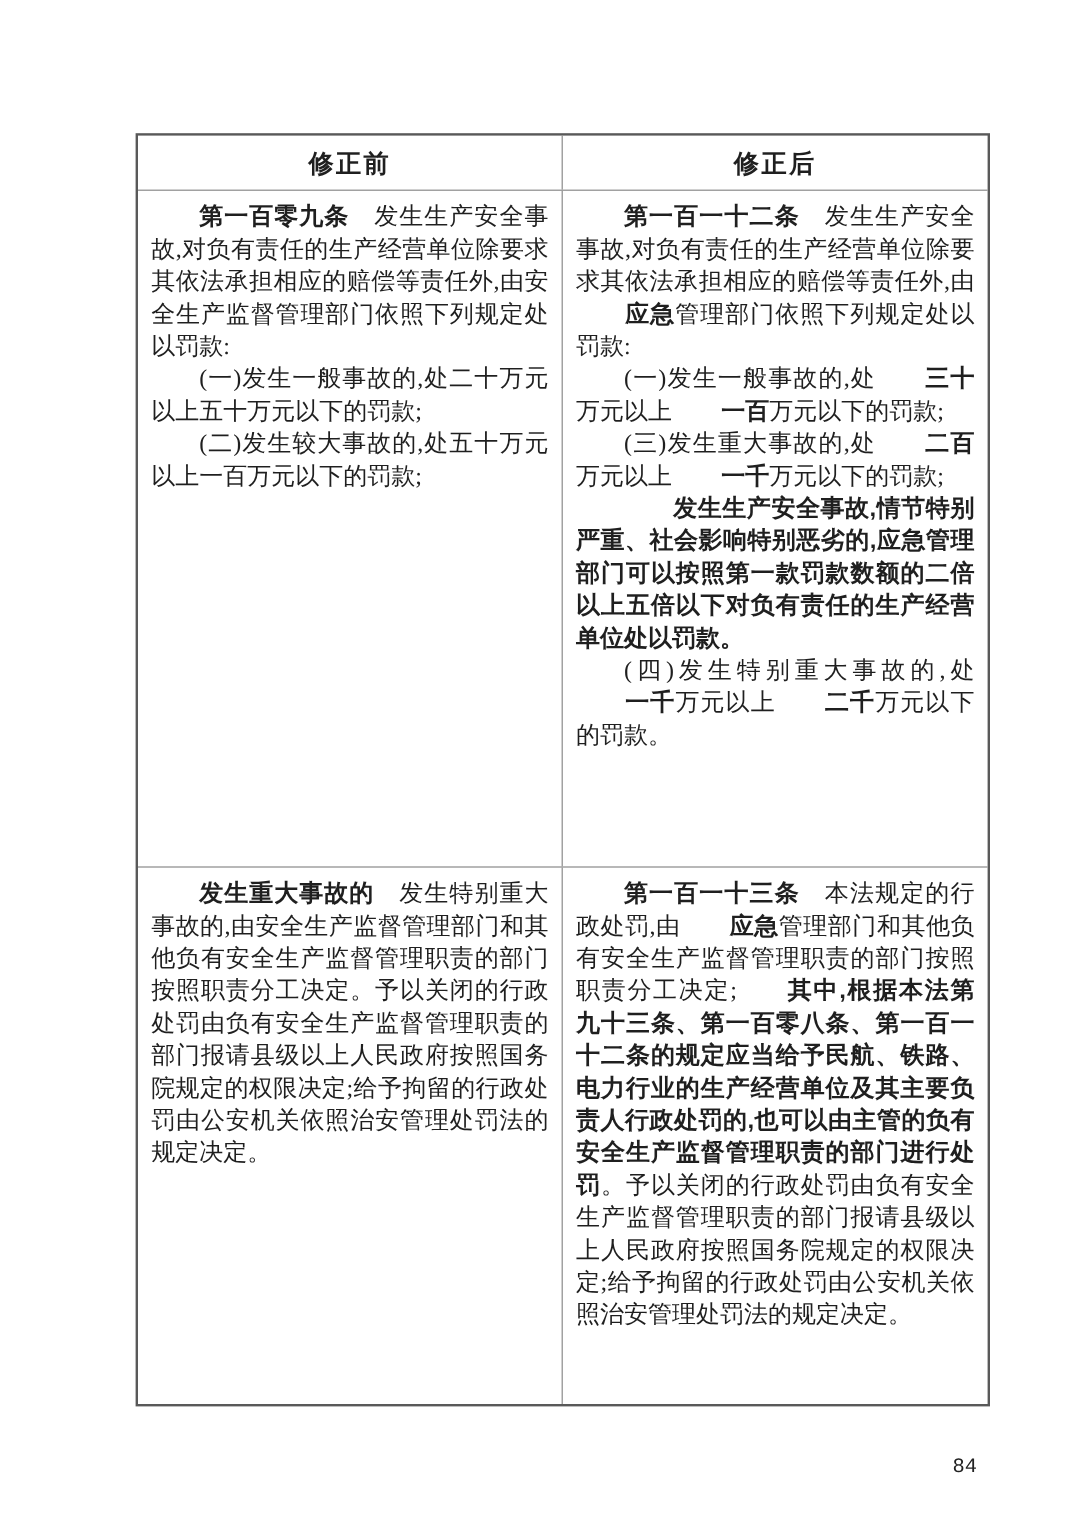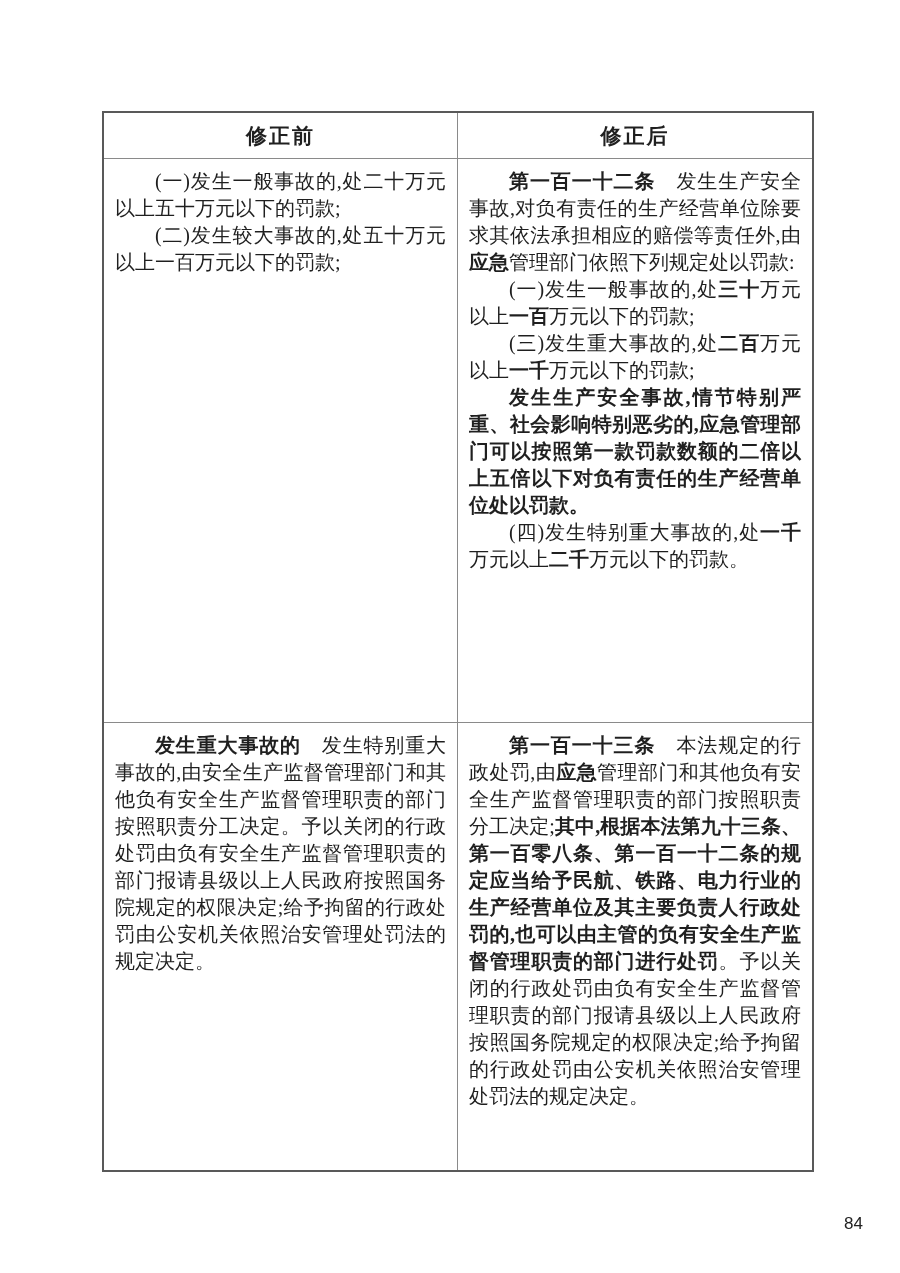--- a/index.html
+++ b/index.html
@@ -13,21 +13,21 @@
     width:900px;height:1273px;
     background:var(--bg);
     font-family:"Liberation Serif", serif;
     color:var(--text-color);
     position:relative;
     overflow:hidden;
   }
   .page{position:absolute;inset:0;}
   .doc-table{
     position:absolute;
-    left:102px;top:111px;
+    left:113px;top:111px;
     width:712px;
     border:2px solid var(--border-outer);
     box-sizing:border-box;
     background:var(--bg);
   }
   .t-head{
     display:flex;
     height:45px;
     border-bottom:1.5px solid var(--border-inner);
   }
@@ -60,44 +60,46 @@
     line-height:27px;
     text-indent:2em;
     text-align:justify;
     text-justify:inter-ideograph;
   }
   .run-article{
     font-weight:bold;
   }
   .run-emph{
     font-weight:bold;
-    font-family:Liberation Serif, serif;
+    font-family:Liberation Sans, sans-serif;
+    margin-left:41px;
   }
   .page-number{
     position:absolute;
-    left:844px;top:1214px;
+    left:784px;top:1214px;
     width:40px;
-    text-align:left;
-    font-family:Liberation Sans, sans-serif;
+    text-align:center;
+    font-family:Liberation Mono, monospace;
     font-size:17px;
     color:#222;
   }
 </style>
 </head>
 <body>
 
 <div class="page">
   <div class="doc-table">
     <div class="t-head">
       <div class="t-hcell">修正前</div>
       <div class="t-hcell">修正后</div>
     </div>
     <div id="rows">
         <div class="t-row">
           <div class="t-cell">
+            <p><span class="run-article">第一百零九条</span><span>　发生生产安全事故,对负有责任的生产经营单位除要求其依法承担相应的赔偿等责任外,由安全生产监督管理部门依照下列规定处以罚款:</span></p>
             <p><span>(一)发生一般事故的,处二十万元以上五十万元以下的罚款;</span></p>
             <p><span>(二)发生较大事故的,处五十万元以上一百万元以下的罚款;</span></p>
           </div>
           <div class="t-cell">
             <p><span class="run-article">第一百一十二条</span><span>　发生生产安全事故,对负有责任的生产经营单位除要求其依法承担相应的赔偿等责任外,由</span><span class="run-emph">应急</span><span>管理部门依照下列规定处以罚款:</span></p>
             <p><span>(一)发生一般事故的,处</span><span class="run-emph">三十</span><span>万元以上</span><span class="run-emph">一百</span><span>万元以下的罚款;</span></p>
             <p><span>(三)发生重大事故的,处</span><span class="run-emph">二百</span><span>万元以上</span><span class="run-emph">一千</span><span>万元以下的罚款;</span></p>
             <p><span class="run-emph">发生生产安全事故,情节特别严重、社会影响特别恶劣的,应急管理部门可以按照第一款罚款数额的二倍以上五倍以下对负有责任的生产经营单位处以罚款。</span></p>
             <p><span>(四)发生特别重大事故的,处</span><span class="run-emph">一千</span><span>万元以上</span><span class="run-emph">二千</span><span>万元以下的罚款。</span></p>
           </div>

